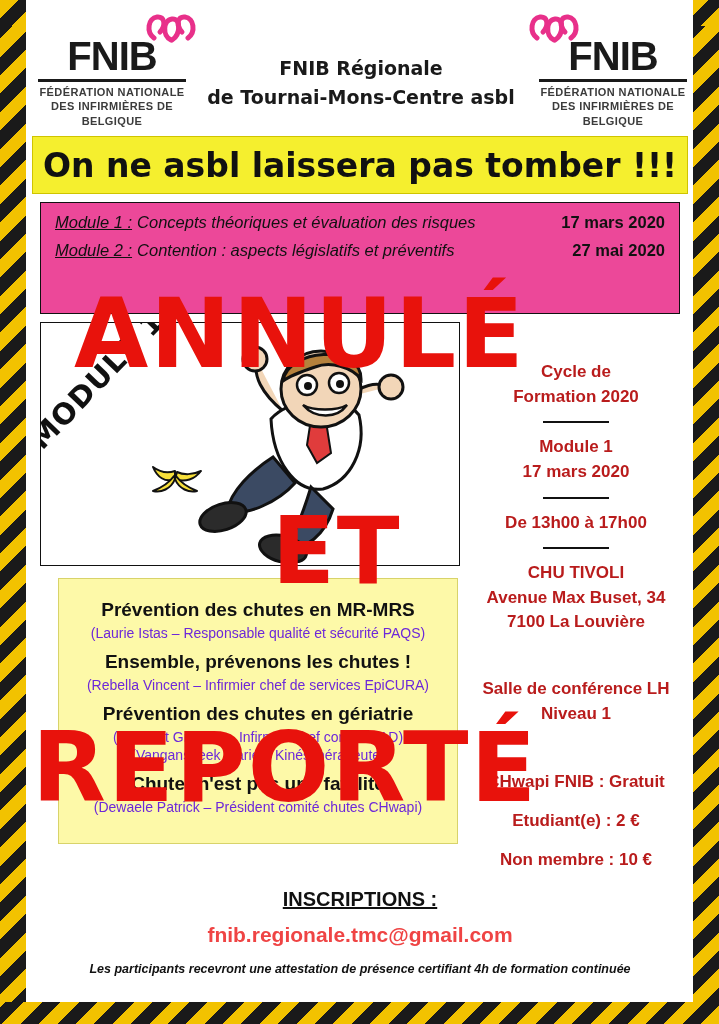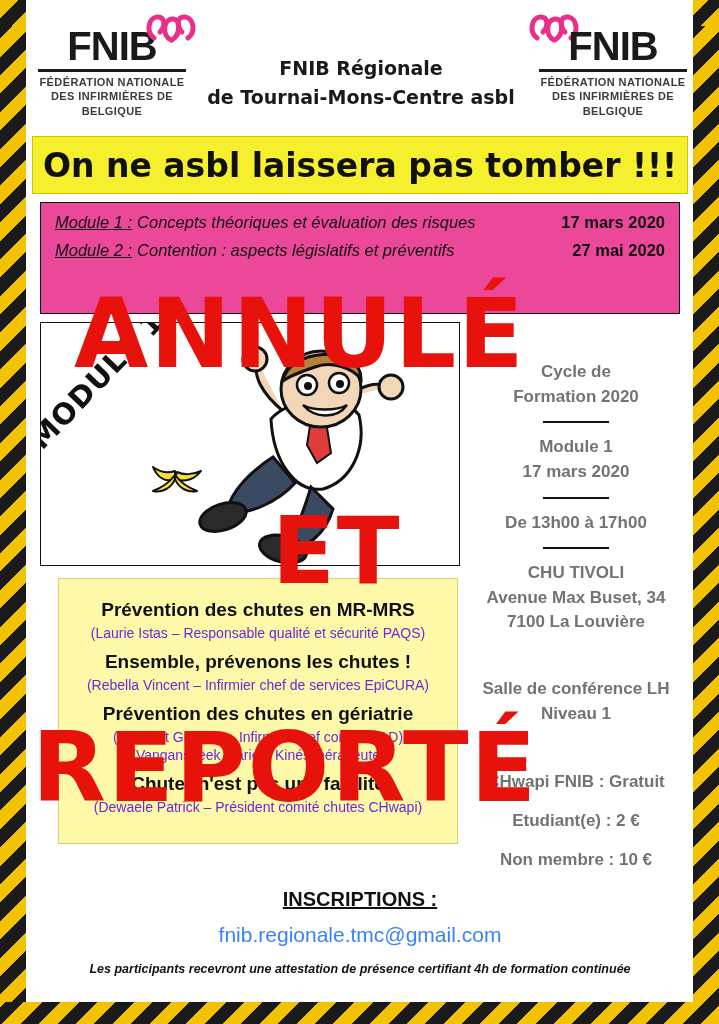--- a/index.html
+++ b/index.html
@@ -46,21 +46,21 @@
 
   
   .header {
     position: absolute;
     left: 0; top: 6px;
     width: 667px;
     height: 122px;
   }
   .logo {
     position: absolute;
-    top: 20px;
+    top: 30px;
     width: 148px;
     text-align: center;
   }
   .logo-left  { left: 12px; }
   .logo-right { right: 6px; }
   .logo-word {
     font-family: "Liberation Sans", sans-serif;
     font-weight: bold;
     font-size: 40px;
     letter-spacing: -1px;
@@ -227,21 +227,21 @@
   }
 
   
   .info {
     position: absolute;
     right: 0;
     top: 0;
     width: 208px;
     height: 560px;
     text-align: center;
-    color: #737373;
+    color: #b91c1c;
   }
   .info-b {
     font-weight: bold;
     font-size: 17px;
     line-height: 1.45;
   }
   .info-sep {
     width: 66px;
     height: 2px;
     background: #111;
@@ -256,23 +256,23 @@
     width: 640px;
     text-align: center;
   }
   .ins-title {
     font-weight: bold;
     font-size: 20px;
     text-decoration: underline;
     color: #111;
   }
   .ins-mail {
-    font-weight: normal;
+    font-weight: bold;
     font-size: 21px;
-    color: #3b82f6;
+    color: #ef4444;
     margin-top: 12px;
   }
   .footnote {
     position: absolute;
     left: 14px;
     top: 962px;
     width: 640px;
     text-align: center;
     font-style: italic;
     font-weight: bold;

